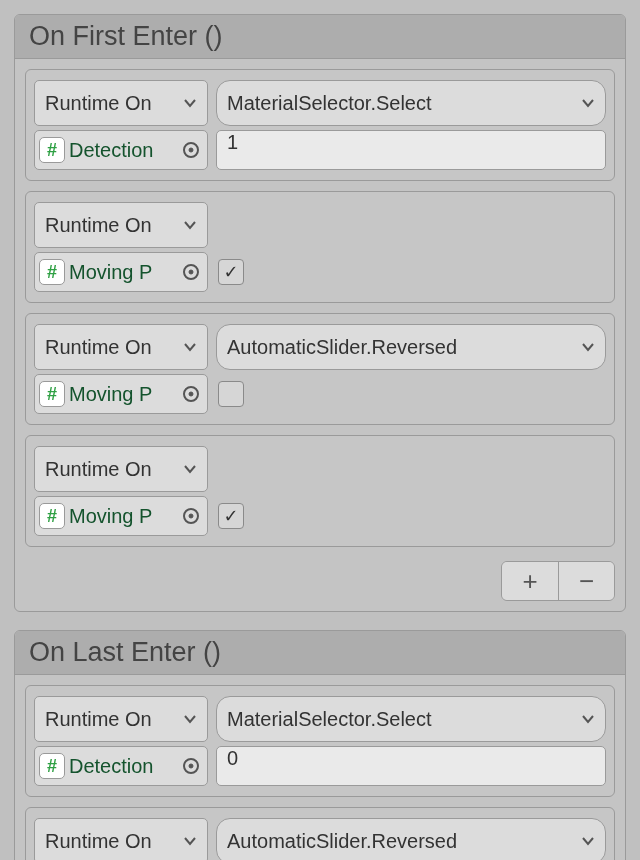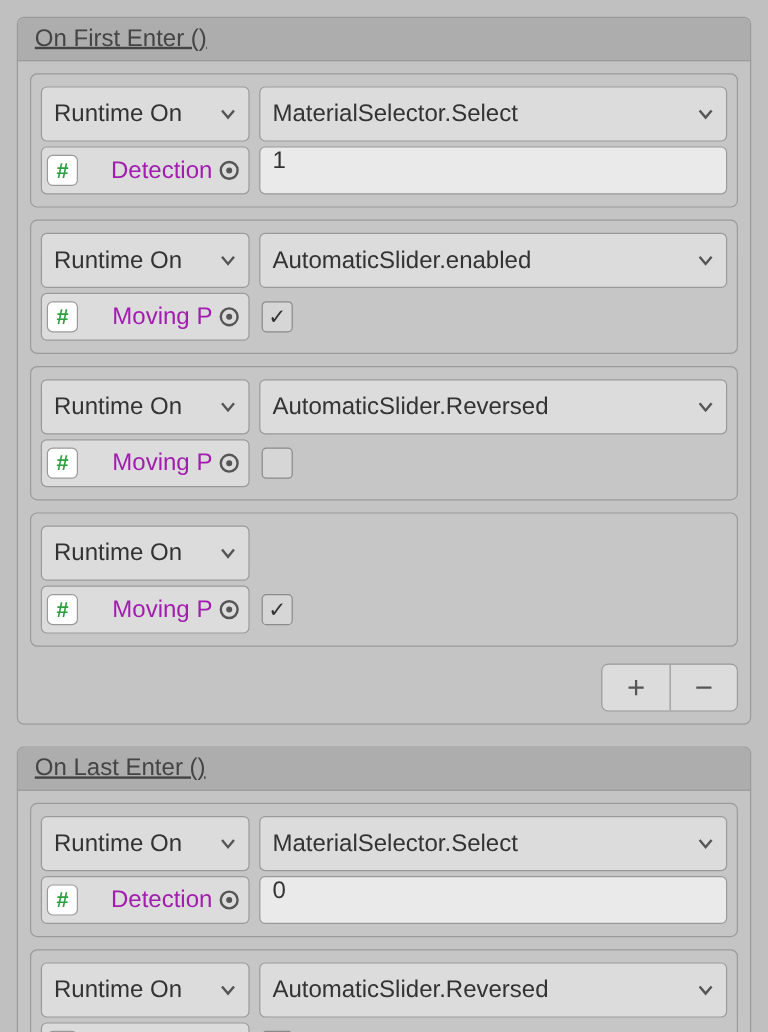--- a/index.html
+++ b/index.html
@@ -15,24 +15,23 @@
   .event-block {
     border: 1px solid #9a9a9a;
     border-radius: 6px;
     margin-bottom: 18px;
     background: #c4c4c4;
     overflow: hidden;
   }
   .event-header {
     background: #adadad;
     padding: 6px 14px;
-    font-size: 20px;
+    font-size: 27px;
     color: #444;
     border-bottom: 1px solid #9a9a9a;
-    text-decoration: underline;
   }
   .listener {
     border: 1px solid #9a9a9a;
     border-radius: 6px;
     margin: 10px;
     padding: 6px 8px;
     background: #c6c6c6;
   }
   .row {
     display: flex;
@@ -47,21 +46,21 @@
     height: 46px;
     display: flex;
     align-items: center;
     padding: 0 10px;
     position: relative;
     white-space: nowrap;
     overflow: hidden;
     color: #333;
   }
   .dropdown.flex-left { width: 174px; flex: none; }
-  .dropdown.flex-right { flex: 1; }
+  .dropdown.flex-right { flex: 1; border-radius: 14px; }
   .dropdown .label { flex: 1; overflow: hidden; text-overflow: clip; }
   .caret {
     flex: none;
     margin-left: 6px;
   }
   .obj-field {
     width: 174px;
     flex: none;
     background: #dcdcdc;
     border: 1px solid #9a9a9a;
@@ -84,22 +83,21 @@
     align-items: center;
     justify-content: center;
     font-size: 18px;
     font-weight: bold;
     color: #2ea043;
   }
   .obj-label {
     flex: 1;
     overflow: hidden;
     white-space: nowrap;
-    color: #a21caf;
-    text-align: right;
+    color: #14532d;
   }
   .value-cell {
     flex: 1;
     height: 40px;
     display: flex;
     align-items: center;
   }
   .text-input {
     width: 100%;
     background: #eaeaea;
@@ -185,26 +183,20 @@
         </div>
       </div>
       <div class="listener">
         <div class="row">
           <div class="dropdown flex-left">
             <span class="label">Runtime On</span>
             <svg class="caret" width="14" height="10" viewBox="0 0 14 10">
               <path d="M2 2 L7 8 L12 2" fill="none" stroke-width="2"></path>
             </svg>
           </div>
-          <div class="dropdown flex-right">
-            <span class="label">AutomaticSlider.enabled</span>
-            <svg class="caret" width="14" height="10" viewBox="0 0 14 10">
-              <path d="M2 2 L7 8 L12 2" fill="none" stroke-width="2"></path>
-            </svg>
-          </div>
         </div>
         <div class="row">
           <div class="obj-field">
             <span class="hash-badge">#</span>
             <span class="obj-label">Moving P</span>
             <svg class="target" width="20" height="20" viewBox="0 0 20 20">
               <circle cx="10" cy="10" r="7" fill="none" stroke-width="2"></circle>
               <circle cx="10" cy="10" r="2" fill="#555"></circle>
             </svg>
           </div>

